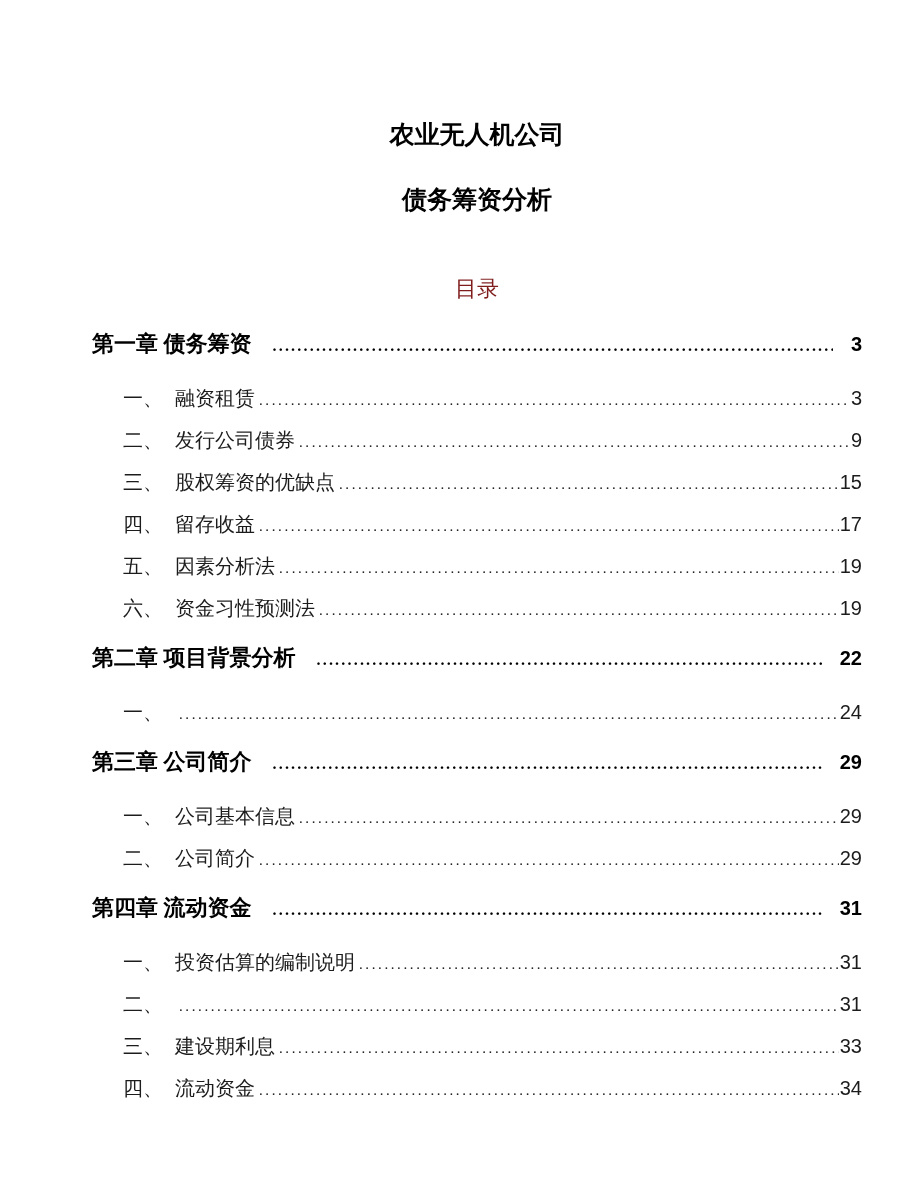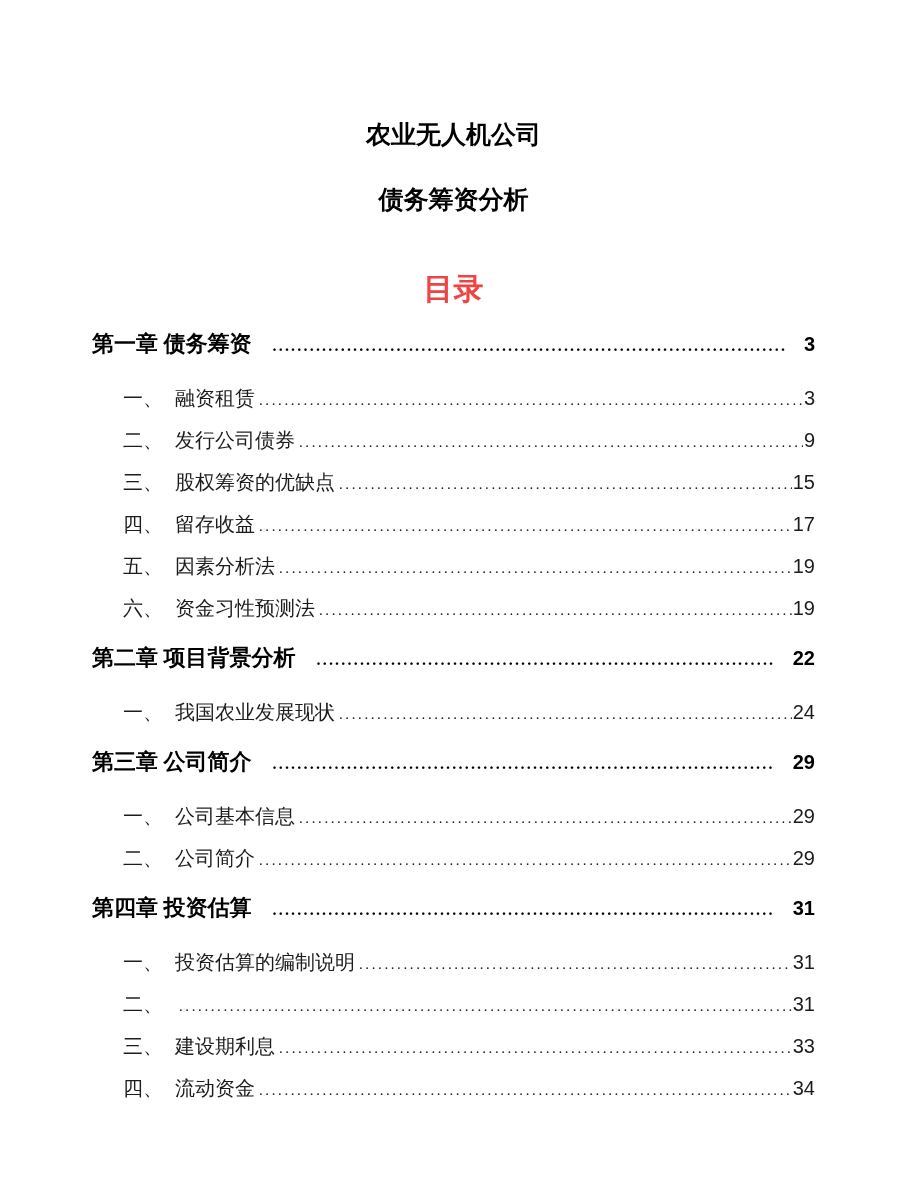--- a/index.html
+++ b/index.html
@@ -10,44 +10,44 @@
   body {
     width: 920px;
     height: 1191px;
     overflow: hidden;
     color: #000000;
   }
   .page {
     box-sizing: border-box;
     width: 920px;
     height: 1191px;
-    padding: 118px 105px 0 92px;
+    padding: 118px 58px 0 92px;
     background: #ffffff;
     border-radius: 13px;
   }
   .title {
     margin: 0;
     text-align: center;
     font-family: "Liberation Sans", sans-serif;
     font-weight: bold;
     font-size: 25px;
     line-height: 32px;
     color: #000000;
   }
   .subtitle {
     margin-top: 33px;
   }
   .toc-heading {
     margin: 60px 0 0 0;
     text-align: center;
     font-family: "Liberation Sans", sans-serif;
-    font-weight: bold;
-    font-size: 30px;
+    font-weight: normal;
+    font-size: 22px;
     line-height: 28px;
-    color: #ef4444;
+    color: #7f1d1d;
   }
   .toc {
     margin-top: 20px;
   }
   .toc-row {
     display: flex;
     align-items: baseline;
     height: 42px;
     line-height: 42px;
     font-family: "Liberation Serif", serif;
@@ -154,21 +154,20 @@
 
   <div class="toc-row chapter">
 
     <span class="label">第二章 项目背景分析</span>
     <span class="dots">............................................................................................................................................................................................................................</span>
     <span class="pageno">22</span>
   </div>
 
   <div class="toc-row item">
     <span class="num">一、</span>
-    <span class="label">我国农业发展现状</span>
     <span class="dots">............................................................................................................................................................................................................................</span>
     <span class="pageno">24</span>
   </div>
 
   <div class="toc-row chapter">
 
     <span class="label">第三章 公司简介</span>
     <span class="dots">............................................................................................................................................................................................................................</span>
     <span class="pageno">29</span>
   </div>
@@ -182,21 +181,21 @@
 
   <div class="toc-row item">
     <span class="num">二、</span>
     <span class="label">公司简介</span>
     <span class="dots">............................................................................................................................................................................................................................</span>
     <span class="pageno">29</span>
   </div>
 
   <div class="toc-row chapter">
 
-    <span class="label">第四章 投资估算</span>
+    <span class="label">第四章 流动资金</span>
     <span class="dots">............................................................................................................................................................................................................................</span>
     <span class="pageno">31</span>
   </div>
 
   <div class="toc-row item">
     <span class="num">一、</span>
     <span class="label">投资估算的编制说明</span>
     <span class="dots">............................................................................................................................................................................................................................</span>
     <span class="pageno">31</span>
   </div>

